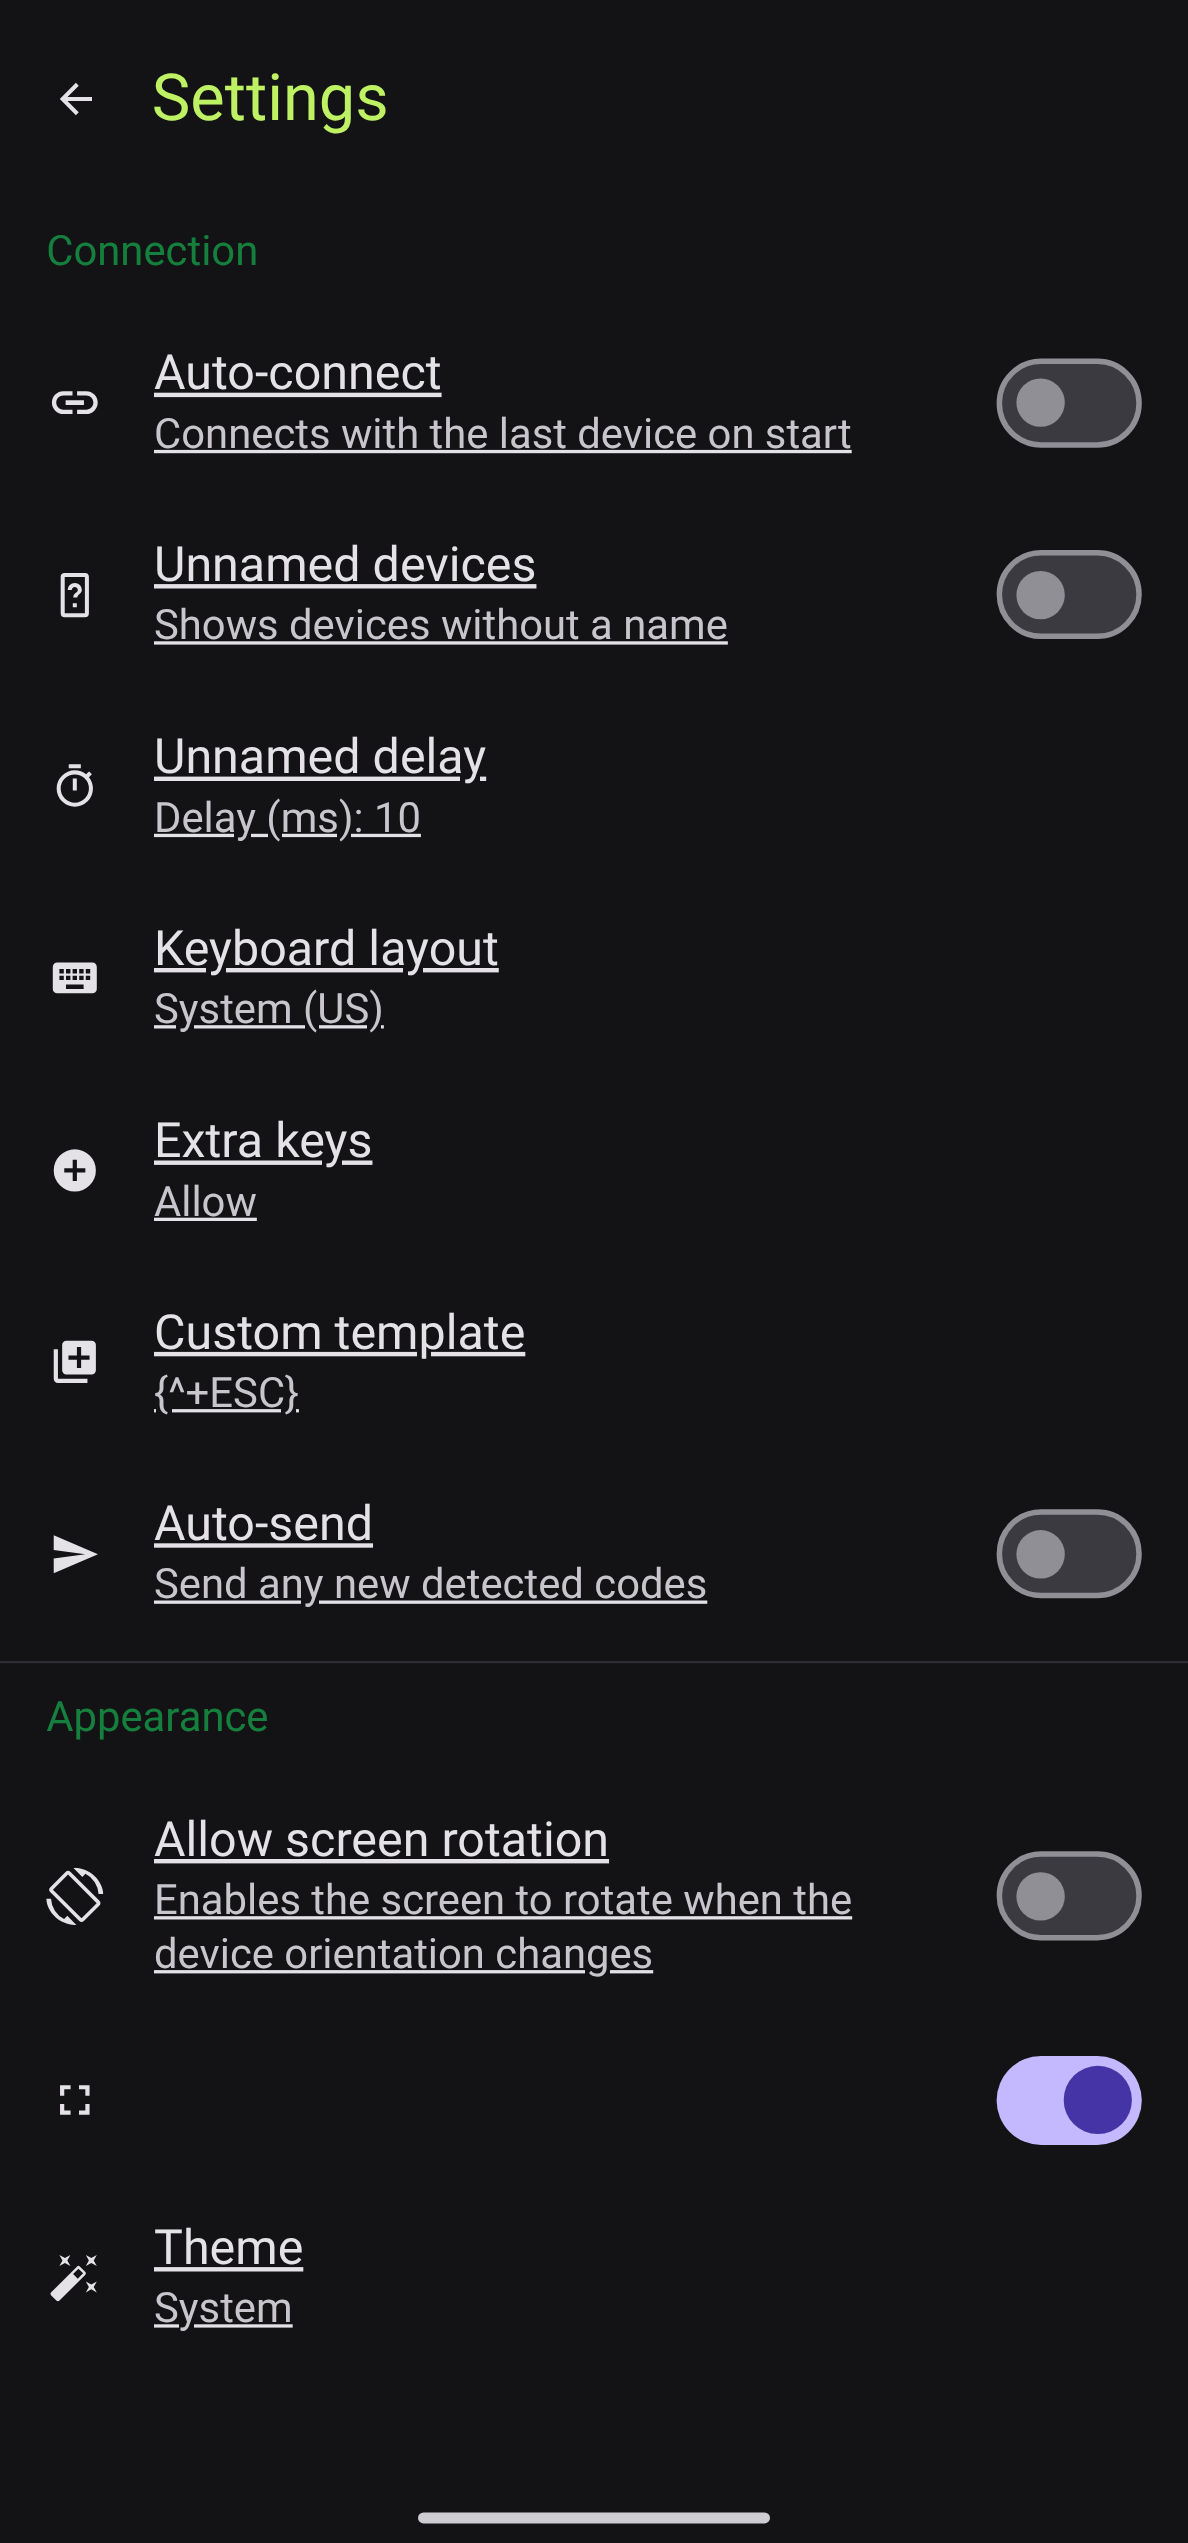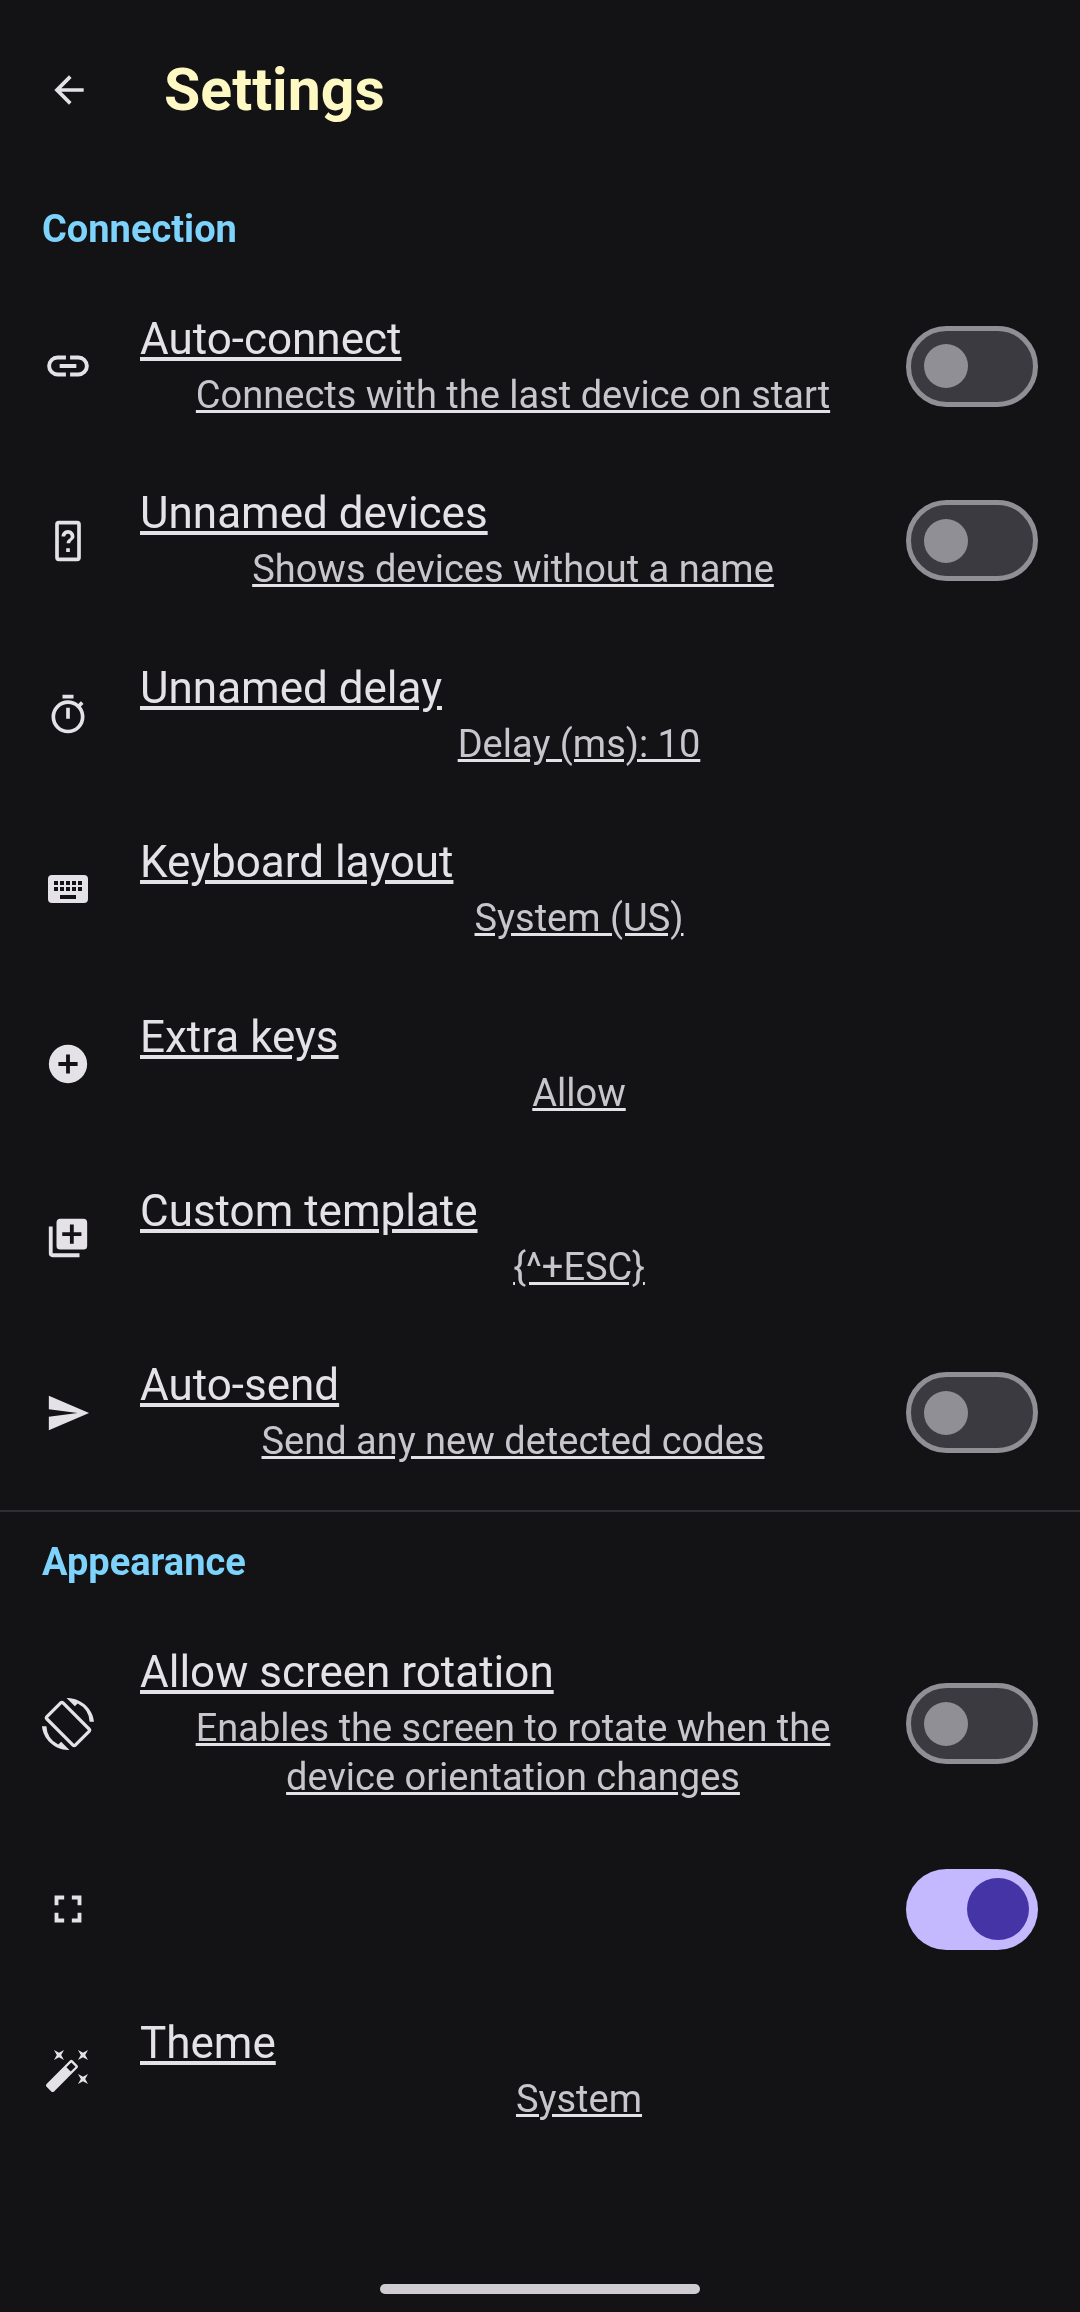--- a/index.html
+++ b/index.html
@@ -10,25 +10,25 @@
     color: #e4e2e6;
     font-family: Roboto, -apple-system, "Segoe UI", Arial, sans-serif;
     overflow: hidden;
   }
   .header {
     display: flex;
     align-items: center;
     padding: 55px 40px 55px 45px;
   }
   .back-icon { width: 48px; height: 48px; display:flex; align-items:center; justify-content:center; }
-  .header-title { font-size: 59px; font-weight: 700; margin-left: 71px; color:#fef9c3; }
+  .header-title { font-size: 59px; font-weight: 400; margin-left: 45px; color:#bef264; }
   .section-header {
     font-size: 38px;
-    font-weight: 700;
-    color: #7dd3fc;
+    font-weight: 400;
+    color: #15803d;
     padding: 28px 42px 28px 42px;
   }
   .item {
     display: flex;
     align-items: center;
     padding: 33px 42px;
     text-decoration: underline;
   }
   .item-icon {
     width: 52px;
@@ -36,21 +36,21 @@
     align-items: center;
     justify-content: center;
     flex-shrink: 0;
   }
   .item-body {
     flex: 1;
     padding-left: 46px;
     padding-right: 20px;
   }
   .item-title { font-size: 44px; font-weight: 400; color:#e4e2e6; line-height:1.25; }
-  .item-sub { font-size: 38px; color:#c8c6cc; margin-top: 4px; line-height:1.3;text-align:center; }
+  .item-sub { font-size: 38px; color:#c8c6cc; margin-top: 4px; line-height:1.3; }
   .toggle {
     width: 132px;
     height: 81px;
     border-radius: 41px;
     position: relative;
     flex-shrink: 0;
   }
   .toggle.off {
     border: 5px solid #908f96;
     background: #3b3a40;

